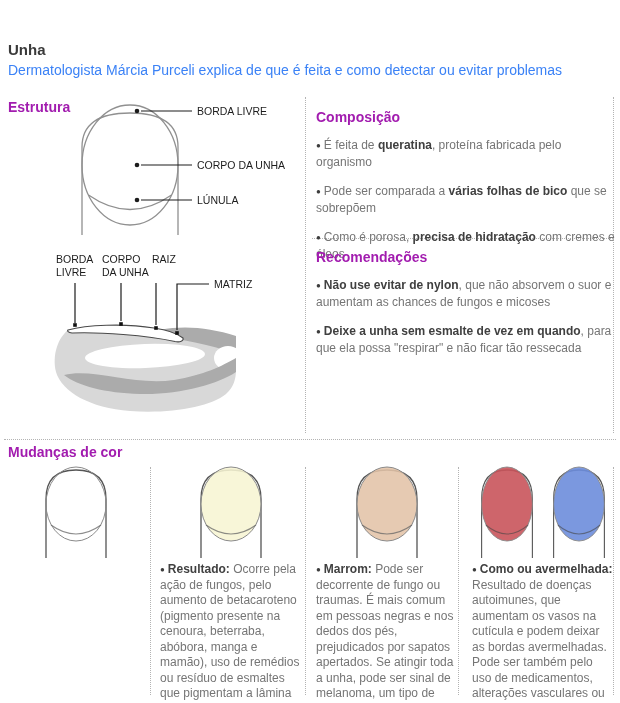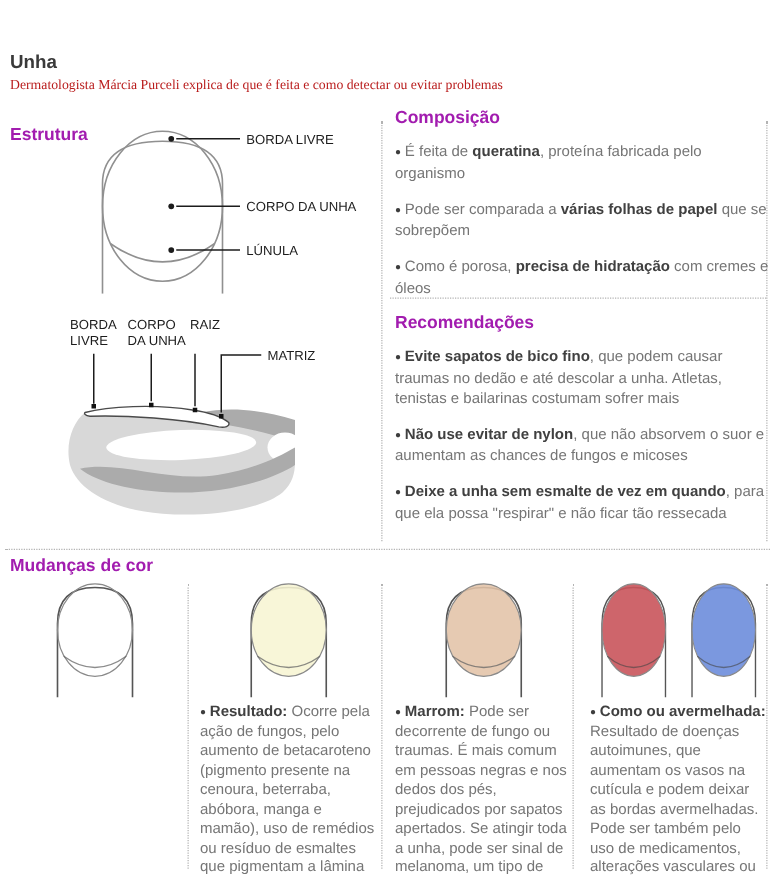--- a/index.html
+++ b/index.html
@@ -1,24 +1,24 @@
 <!DOCTYPE html>
 <html><head>
 <meta charset="utf-8">
 <style>
   html,body{margin:0;padding:0;background:#fff;}
   .page{position:relative;width:620px;height:703px;background:#ffffff;
         font-family:"Liberation Sans",sans-serif;overflow:hidden;margin-top:35px;}
   .title{position:absolute;left:8px;top:6px;font-size:15px;font-weight:bold;color:#3a3a3a;}
-  .subtitle{position:absolute;left:8px;top:27px;font-size:11px;color:#b91c1c;font-family:Liberation Serif, serif;}
+  .subtitle{position:absolute;left:8px;top:27px;font-size:14px;color:#3b82f6;}
   .sec-head{font-size:14px;font-weight:bold;color:#a21caf;}
   .estrutura-head{position:absolute;left:8px;top:64px;}
   .mudancas-head{position:absolute;left:8px;top:409px;}
   .svg-abs{position:absolute;}
-  .col-right{position:absolute;left:316px;top:50px;width:300px;}
+  .col-right{position:absolute;left:316px;top:74px;width:300px;}
   .col-right2{position:absolute;left:316px;top:214px;width:300px;}
   .col-right .sec-head,.col-right2 .sec-head{margin:0 0 12px 0;}
   .bullets p{margin:0 0 13px 0;font-size:12px;line-height:16px;color:#757575;}
   .mark{font-size:8px;vertical-align:1px;color:#3d3d3d;margin-right:3px;}
   .bd{font-weight:bold;color:#404040;}
   .div-v{position:absolute;width:0;border-left:1px dotted #b3b3b3;}
   .div-h{position:absolute;height:0;border-top:1px dotted #b3b3b3;}
   .mcol{position:absolute;top:428px;width:142px;}
   .mcol .nails{display:flex;justify-content:center;gap:6px;height:95px;}
   .mcol .mtxt{margin-top:4px;font-size:12px;line-height:15.5px;color:#757575;}
@@ -88,29 +88,28 @@
 
   <div class="div-v" style="left:305px;top:62px;height:336px"></div>
   <div class="div-v" style="left:613px;top:62px;height:336px"></div>
   <div class="div-h" style="left:312px;top:203px;width:301px"></div>
   <div class="div-h" style="left:4px;top:404px;width:612px"></div>
 
   <div class="col-right">
     <div class="sec-head">Composição</div>
     <div class="bullets">
       <p><span class="mark">●</span><span>É feita de </span><span class="bd">queratina</span><span>, proteína fabricada pelo organismo</span></p>
-      <p><span class="mark">●</span><span>Pode ser comparada a </span><span class="bd">várias folhas de papel</span><span> que se sobrepõem</span></p>
+      <p><span class="mark">●</span><span>Pode ser comparada a </span><span class="bd">várias folhas de bico</span><span> que se sobrepõem</span></p>
       <p><span class="mark">●</span><span>Como é porosa, </span><span class="bd">precisa de hidratação</span><span> com cremes e óleos</span></p>
     </div>
   </div>
 
   <div class="col-right2">
     <div class="sec-head">Recomendações</div>
     <div class="bullets">
-      <p><span class="mark">●</span><span class="bd">Evite sapatos de bico fino</span><span>, que podem causar traumas no dedão e até descolar a unha. Atletas, tenistas e bailarinas costumam sofrer mais</span></p>
       <p><span class="mark">●</span><span class="bd">Não use evitar de nylon</span><span>, que não absorvem o suor e aumentam as chances de fungos e micoses</span></p>
       <p><span class="mark">●</span><span class="bd">Deixe a unha sem esmalte de vez em quando</span><span>, para que ela possa "respirar" e não ficar tão ressecada</span></p>
     </div>
   </div>
 
   <div class="sec-head mudancas-head">Mudanças de cor</div>
 
   <div class="div-v" style="left:150px;top:432px;height:228px"></div>
   <div class="div-v" style="left:305px;top:432px;height:228px"></div>
   <div class="div-v" style="left:458px;top:432px;height:228px"></div>

